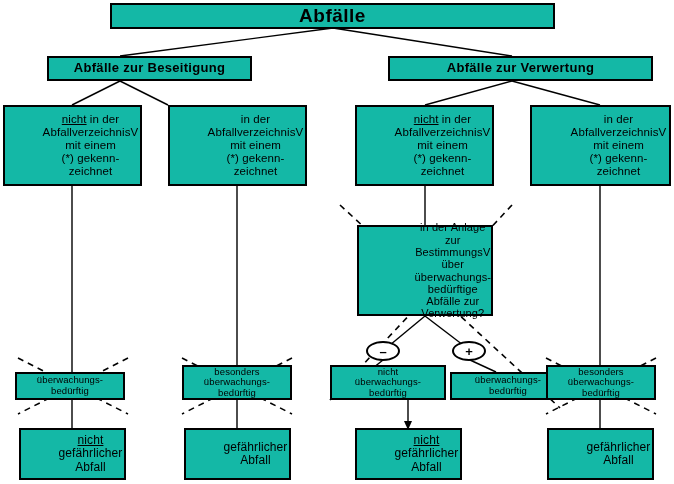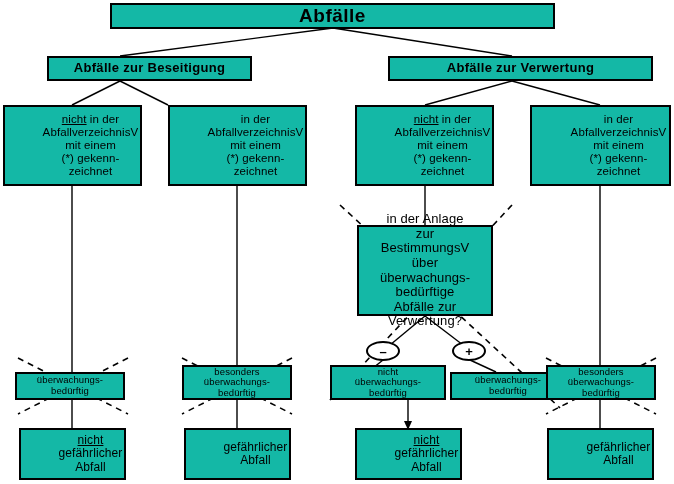--- a/index.html
+++ b/index.html
@@ -48,23 +48,24 @@
   .node-level2 {
     font-size: 13px;
     font-weight: bold;
     letter-spacing: 0.3px;
   }
   .node-level3 {
     font-size: 11.5px;
     letter-spacing: 0.1px;
   }
   .node-decision {
-    font-size: 13px;
+    font-size: 11px;
     letter-spacing: 0.1px;
     z-index: 3;
+    justify-content: flex-end;
   }
   .node-small {
     font-size: 9.5px;
     letter-spacing: 0.1px;
     z-index: 3;
   }
   .node-leaf {
     font-size: 12px;
     letter-spacing: 0.1px;
   }

